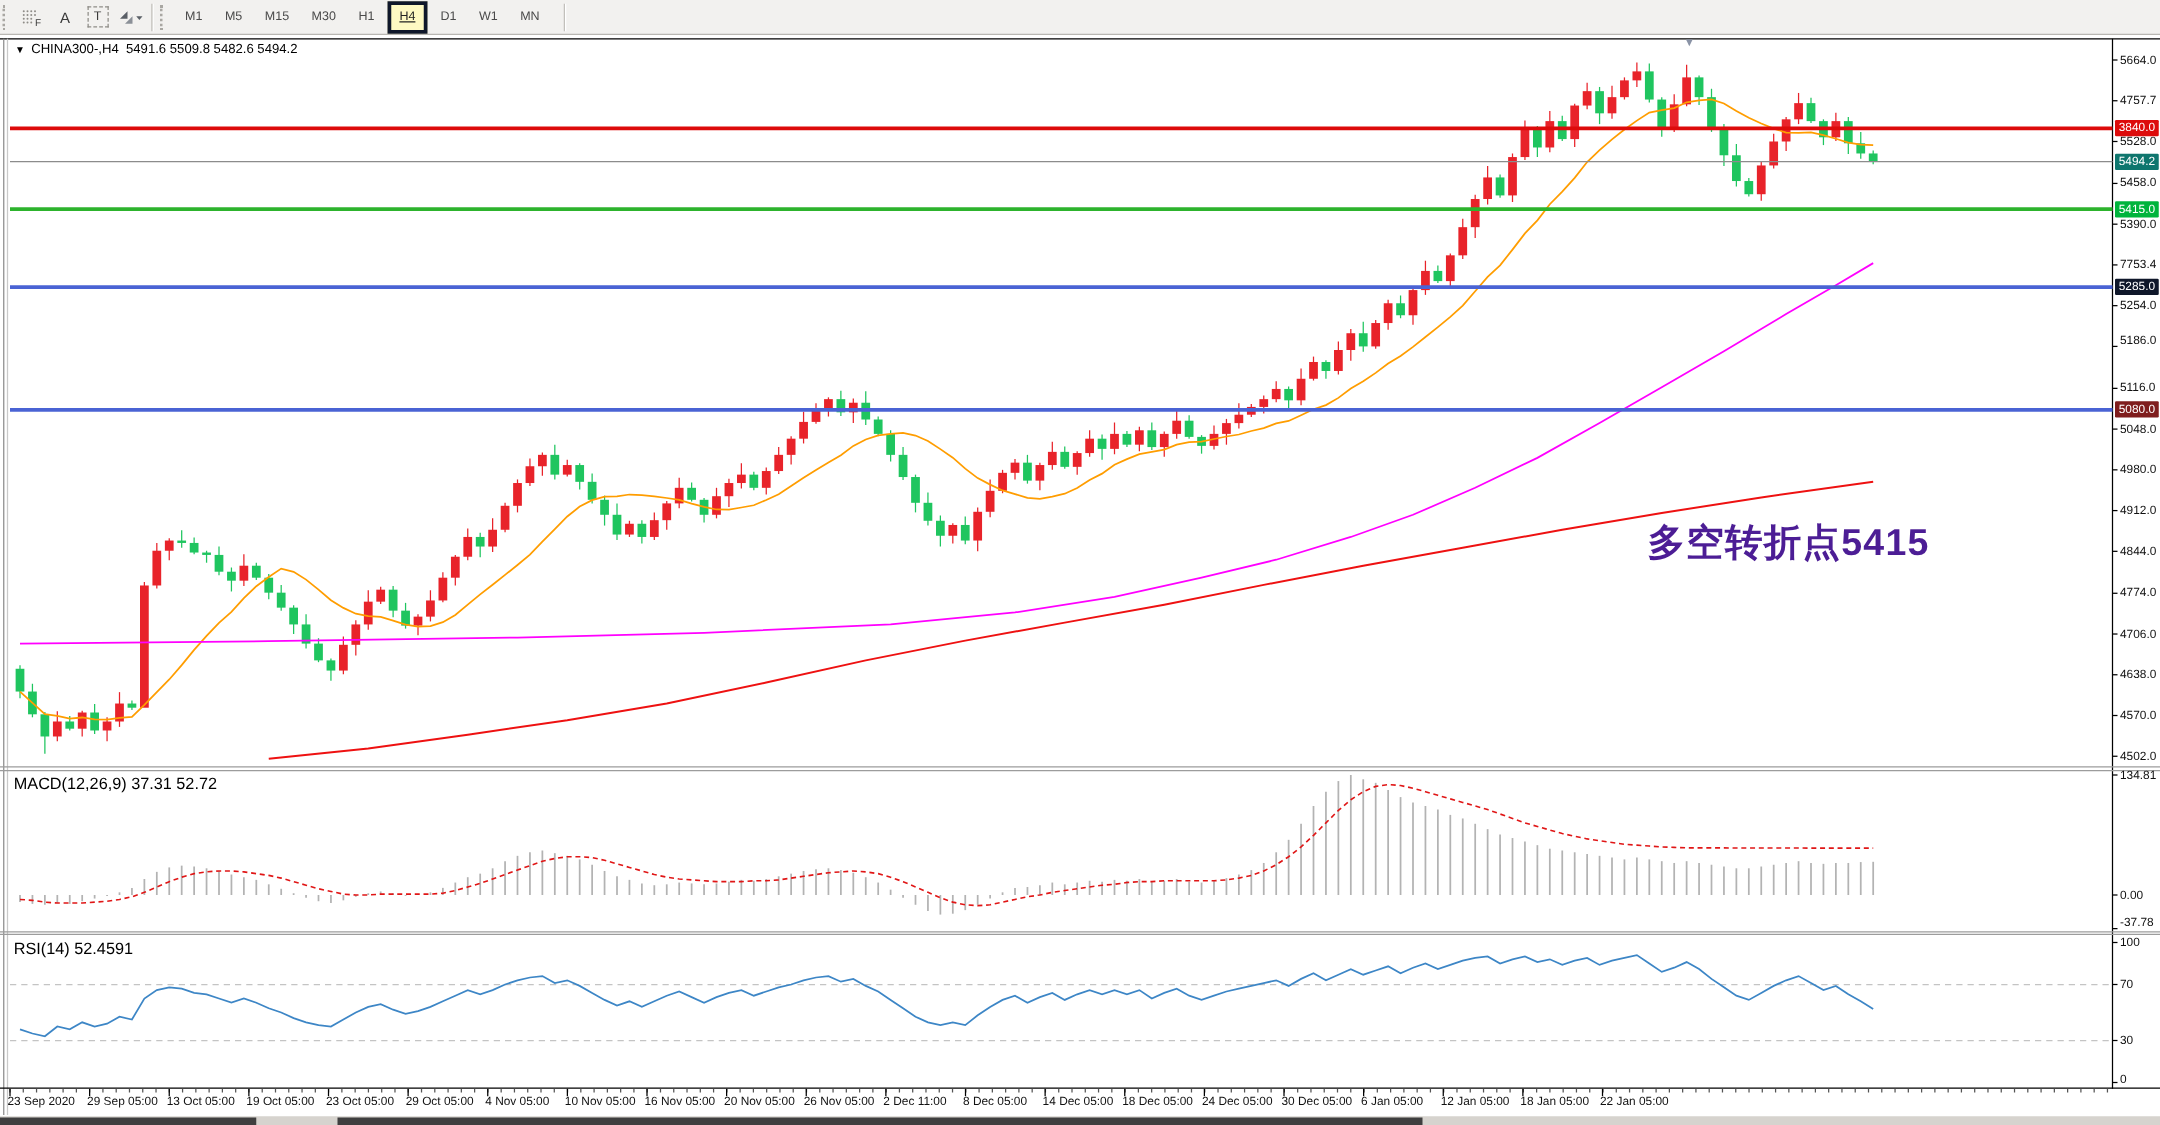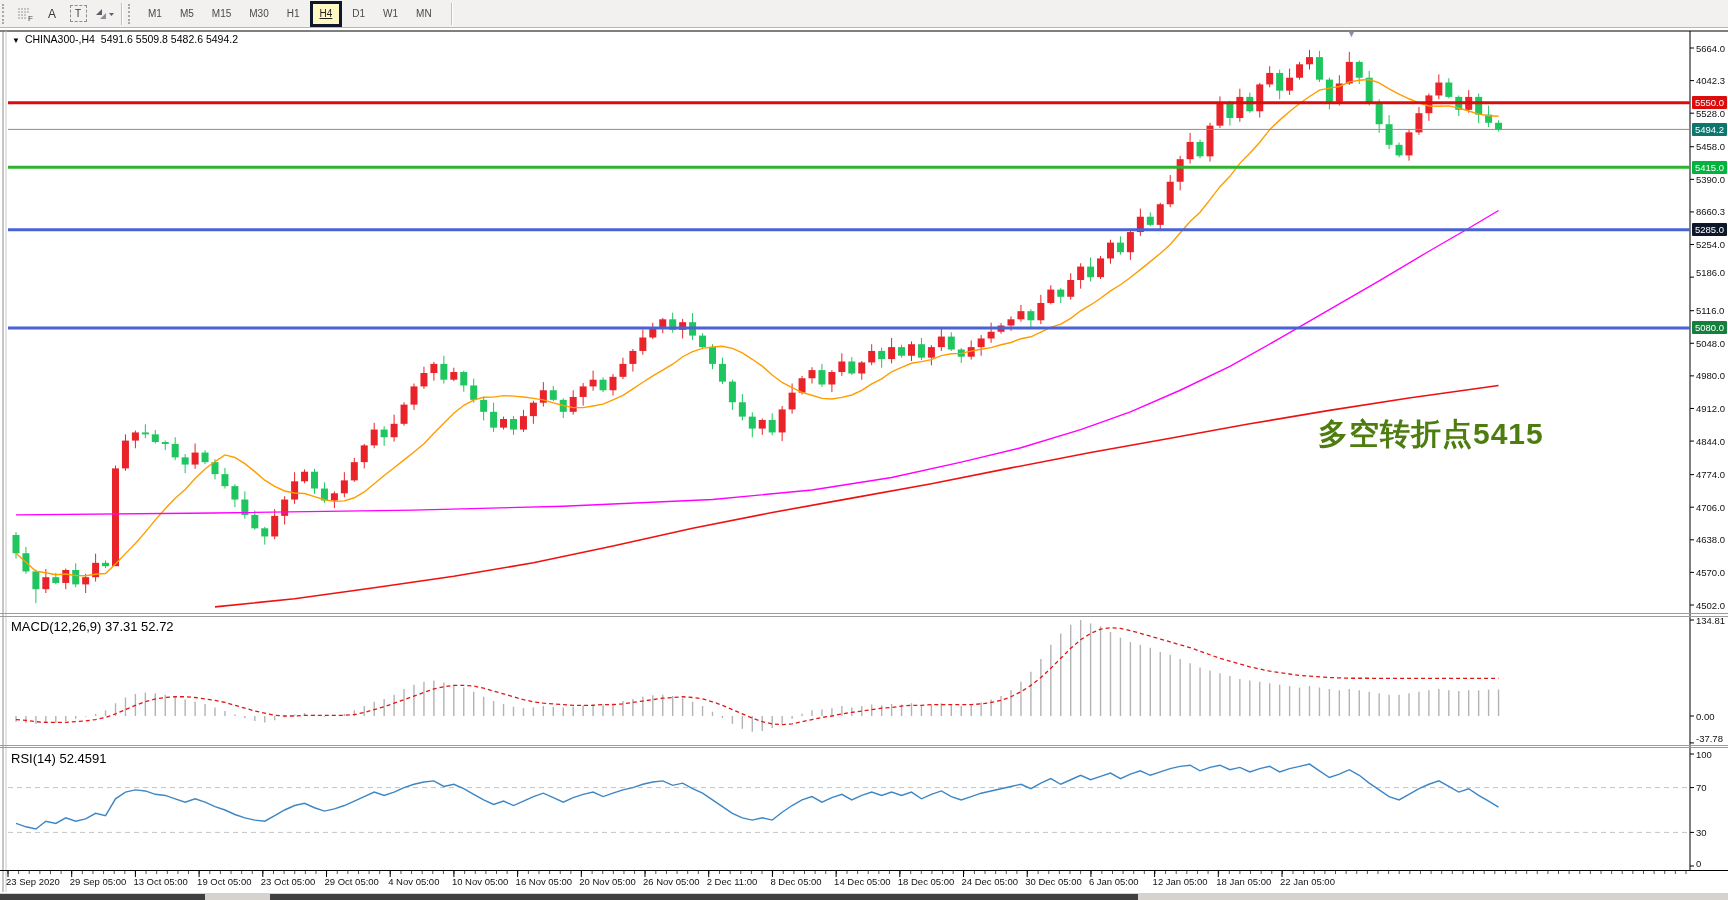--- a/index.html
+++ b/index.html
@@ -766,42 +766,42 @@
       <line x1="963.5" y1="843" x2="963.5" y2="849" stroke="#000" stroke-width="1"></line>
       <line x1="1027.2" y1="843" x2="1027.2" y2="849" stroke="#000" stroke-width="1"></line>
       <line x1="1090.9" y1="843" x2="1090.9" y2="849" stroke="#000" stroke-width="1"></line>
       <line x1="1154.6000000000001" y1="843" x2="1154.6000000000001" y2="849" stroke="#000" stroke-width="1"></line>
       <line x1="1218.3" y1="843" x2="1218.3" y2="849" stroke="#000" stroke-width="1"></line>
       <line x1="1282" y1="843" x2="1282" y2="849" stroke="#000" stroke-width="1"></line>
     </svg>
 
   <div id="labels">
       <div class="axlbl" style="left: 1696px; top: 42.5px;">5664.0</div>
-      <div class="axlbl" style="left: 1696px; top: 75.0955px;">4042.3</div>
+      <div class="axlbl" style="left: 1696px; top: 75.0955px;">4757.7</div>
       <div class="axlbl" style="left: 1696px; top: 107.691px;">5528.0</div>
       <div class="axlbl" style="left: 1696px; top: 141.245px;">5458.0</div>
       <div class="axlbl" style="left: 1696px; top: 173.841px;">5390.0</div>
-      <div class="axlbl" style="left: 1696px; top: 206.436px;">8660.3</div>
+      <div class="axlbl" style="left: 1696px; top: 206.436px;">7753.4</div>
       <div class="axlbl" style="left: 1696px; top: 239.032px;">5254.0</div>
       <div class="axlbl" style="left: 1696px; top: 267px;">5186.0</div>
       <div class="axlbl" style="left: 1696px; top: 305.182px;">5116.0</div>
       <div class="axlbl" style="left: 1696px; top: 337.777px;">5048.0</div>
       <div class="axlbl" style="left: 1696px; top: 370.373px; text-align: center;">4980.0</div>
       <div class="axlbl" style="left: 1696px; top: 402.968px;">4912.0</div>
       <div class="axlbl" style="left: 1696px; top: 435.564px;">4844.0</div>
       <div class="axlbl" style="left: 1696px; top: 469.118px;">4774.0</div>
       <div class="axlbl" style="left: 1696px; top: 501.713px;">4706.0</div>
       <div class="axlbl" style="left: 1696px; top: 534.309px;">4638.0</div>
       <div class="axlbl" style="left: 1696px; top: 566.904px;">4570.0</div>
       <div class="axlbl" style="left: 1696px; top: 599.5px;">4502.0</div>
-      <div class="badge" style="left: 1692px; top: 96.1454px; background: rgb(221, 11, 11);">5550.0</div>
+      <div class="badge" style="left: 1692px; top: 96.1454px; background: rgb(221, 11, 11);">3840.0</div>
       <div class="badge" style="left: 1692px; top: 122.893px; background: #0f766e;">5494.2</div>
       <div class="badge" style="left: 1692px; top: 160.857px; background: rgb(0, 180, 60);">5415.0</div>
       <div class="badge" style="left: 1692px; top: 223.172px; background: #0f172a;">5285.0</div>
-      <div class="badge" style="left: 1692px; top: 321.438px; background: #15803d;">5080.0</div>
+      <div class="badge" style="left: 1692px; top: 321.438px; background: #7f1d1d;">5080.0</div>
       <div class="axlbl" style="left: 1696px; top: 614.502px;">134.81</div>
       <div class="axlbl" style="left: 1696px; top: 710.5px;">0.00</div>
       <div class="axlbl" style="left: 1696px; top: 733px;">-37.78</div>
       <div class="axlbl" style="left: 1696px; top: 748.5px;">100</div>
       <div class="axlbl" style="left: 1696px; top: 782.1px;">70</div>
       <div class="axlbl" style="left: 1696px; top: 826.9px;">30</div>
       <div class="axlbl" style="left: 1696px; top: 858px;">0</div>
       <div class="tlabel" style="left: 6px; top: 876px;">23 Sep 2020</div>
       <div class="tlabel" style="left: 69.7px; top: 876px;">29 Sep 05:00</div>
       <div class="tlabel" style="left: 133.4px; top: 876px;">13 Oct 05:00</div>
@@ -825,20 +825,20 @@
       <div class="tlabel" style="left: 1280px; top: 876px;">22 Jan 05:00</div>
     </div>
 
   <div id="chart-title">
     <span class="tri">▼</span><span>CHINA300-,H4</span>&nbsp;&nbsp;<span>5491.6 5509.8 5482.6 5494.2</span>
   </div>
 
   <div class="indlbl" style="left:11px;top:619px;">MACD(12,26,9) 37.31 52.72</div>
   <div class="indlbl" style="left:11px;top:751px;">RSI(14) 52.4591</div>
 
-  <div id="annotation" style="color: #4d7c0f; text-align: right;">多空转折点5415</div>
+  <div id="annotation" style="color: #4c1d95; text-align: right;">多空转折点5415</div>
   <div id="scrollmark">▼</div>
 
   <div id="sb-track"></div>
   <div class="sb-thumb" style="left:0px;width:205px;"></div>
   <div class="sb-thumb" style="left:270px;width:868px;"></div>
 
 </div>
 
 </body></html>

